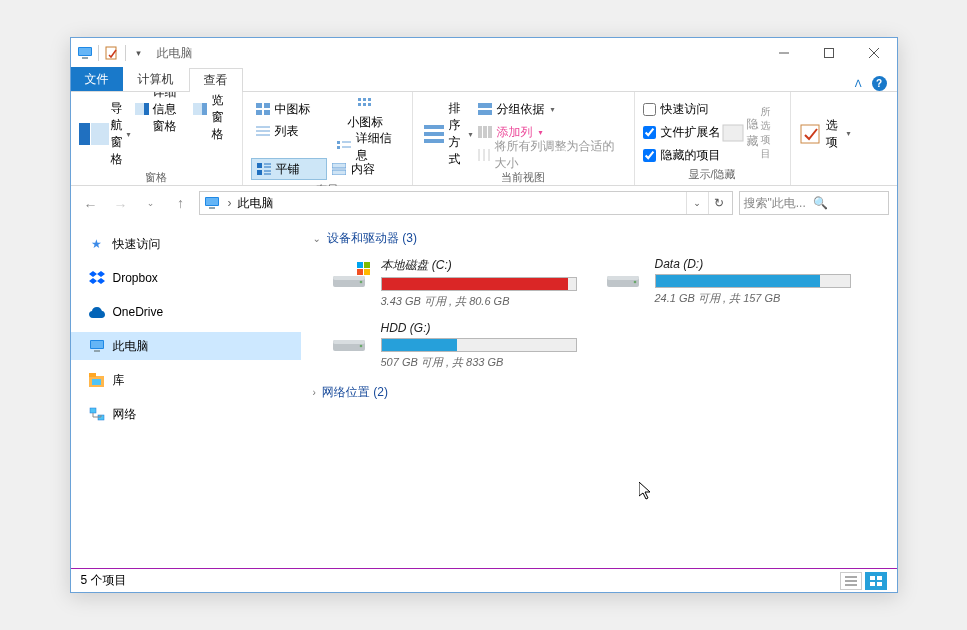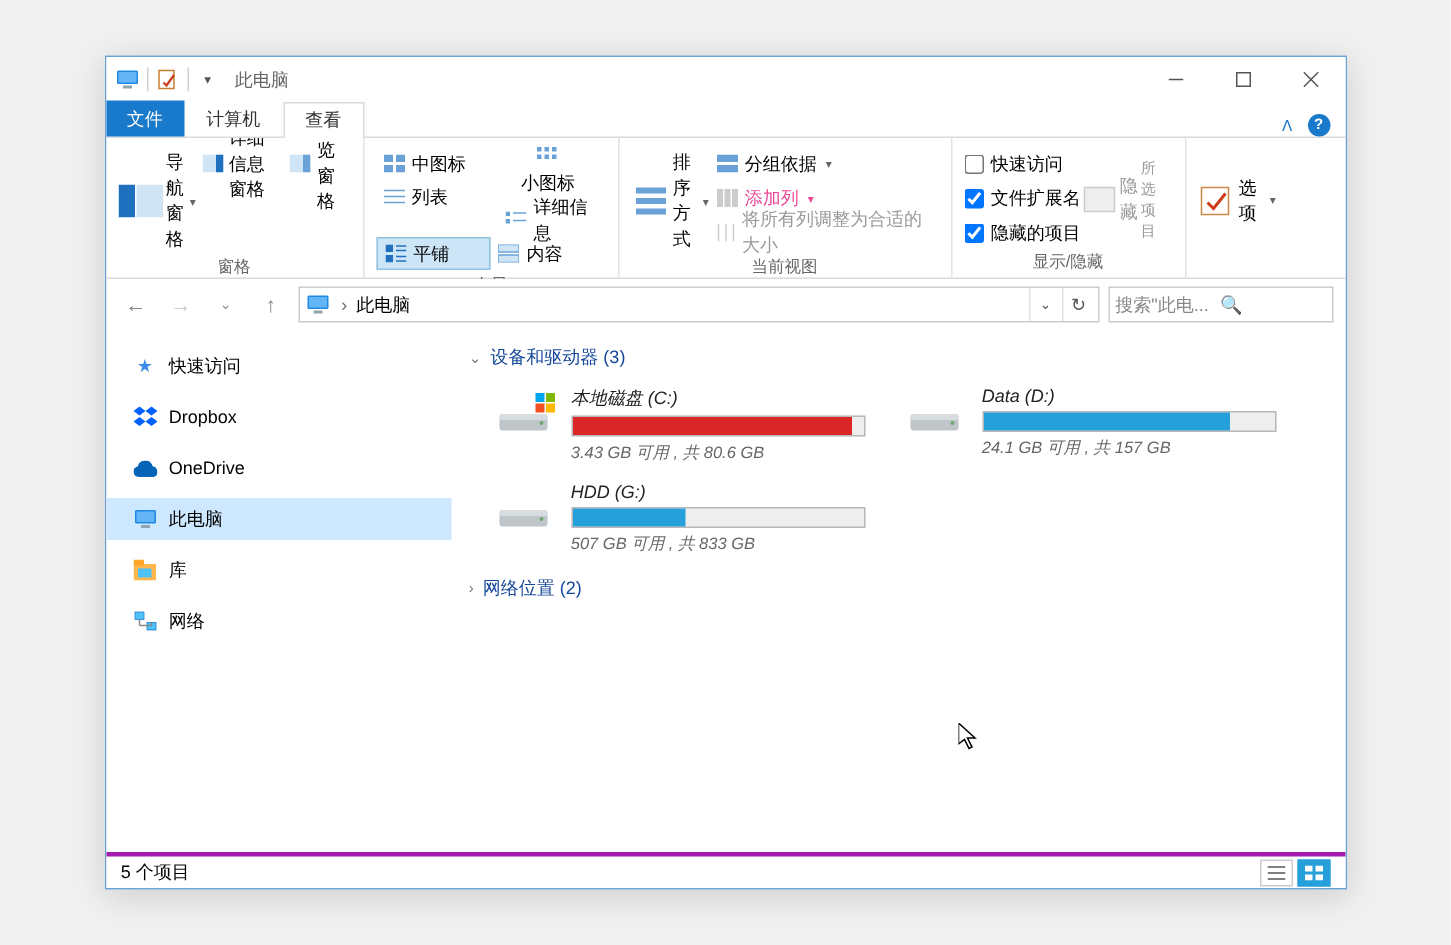--- a/index.html
+++ b/index.html
@@ -61,21 +61,21 @@
 .drive { width: 246px; display: flex; gap: 10px; }
 .drive-icon { width: 40px; height: 36px; display: flex; align-items: center; justify-content: center; }
 .drive-info { flex: 1; }
 .drive-name { margin-bottom: 3px; color: #222; }
 .drive-bar { height: 14px; border: 1px solid #b8b8b8; background: #eee; position: relative; margin-bottom: 3px; }
 .drive-fill { height: 100%; background: #26a0da; }
 .drive-fill.warn { background: #da2626; }
 .drive-usage { color: #666; font-size: 11px; }
 
 
-.statusbar { height: 24px; border-top: 3px solid #a21caf; display: flex; align-items: center; padding: 0 10px; background: #fff; gap: 40px; }
+.statusbar { height: 24px; border-top: 1px solid #a21caf; display: flex; align-items: center; padding: 0 10px; background: #fff; gap: 40px; }
 .status-right { margin-left: auto; display: flex; gap: 3px; }
 .view-toggle { width: 22px; height: 18px; border: 1px solid #ccc; display: flex; align-items: center; justify-content: center; color: #555; font-size: 10px; }
 .view-toggle.active { background: #26a0da; color: #fff; border-color: #26a0da; }
 
 .cursor { position: absolute; left: 568px; top: 444px; pointer-events: none; }
 </style>
 </head>
 <body>
 
 <div class="window">

